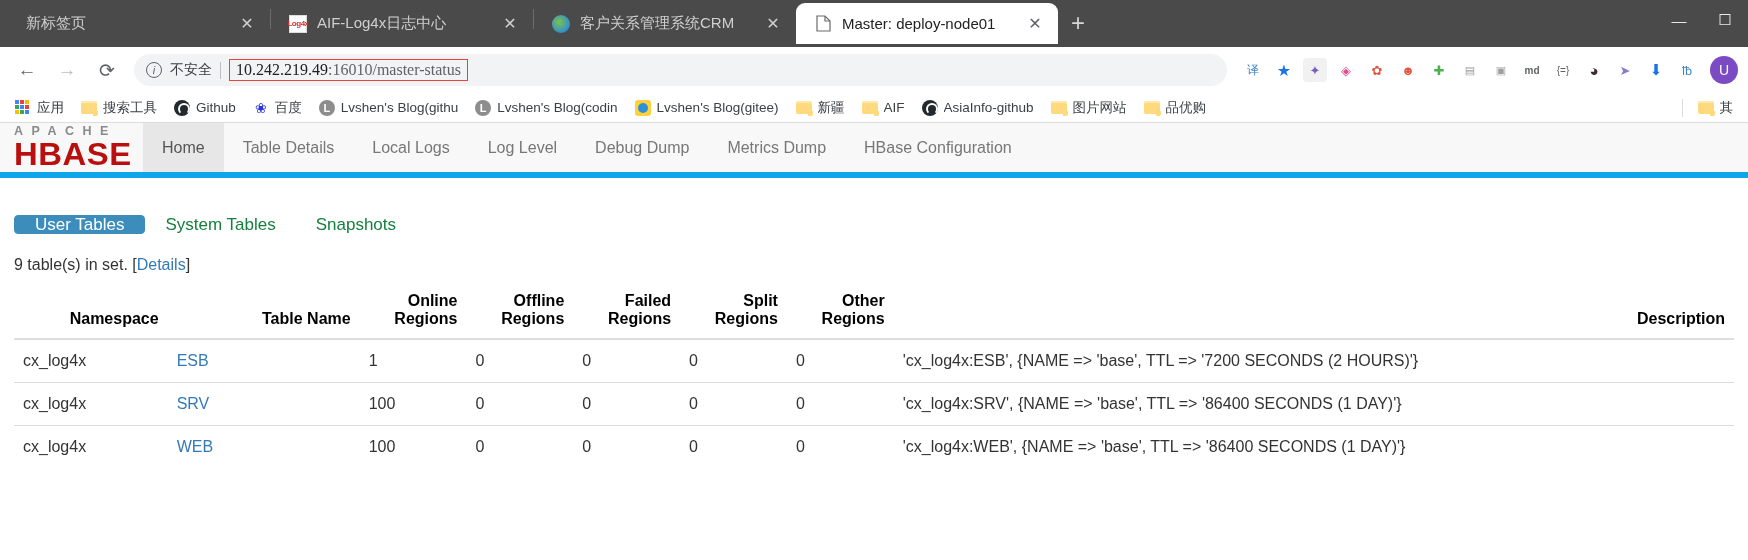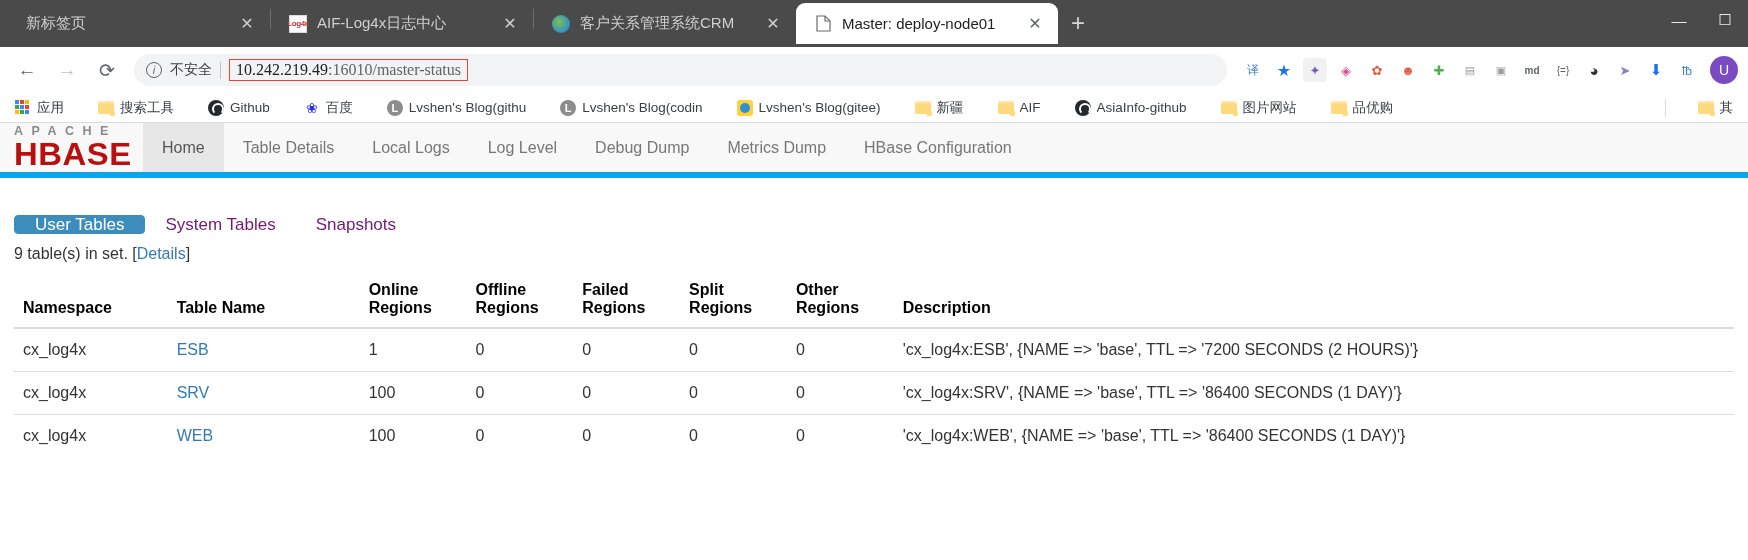--- a/index.html
+++ b/index.html
@@ -123,21 +123,21 @@
   .tbi.sq { border-radius: 4px; }
   .avatar {
     width: 28px; height: 28px; border-radius: 50%;
     background: #7b4bc4; color: #fff;
     display: flex; align-items: center; justify-content: center;
     font-size: 14px; margin-left: 4px;
   }
 
   .bookmarks {
     height: 30px; background: #ffffff;
-    display: flex; align-items: center; gap: 20px;
+    display: flex; align-items: center; gap: 3px;
     padding: 0 8px; border-bottom: 1px solid #dadce0;
     font-size: 13.5px; color: #3c4043;
     overflow: hidden;
     position: relative;
   }
   .bm {
     display: flex; align-items: center; gap: 6px;
     padding: 3px 7px; border-radius: 4px; white-space: nowrap;
     max-width: 172px; overflow: hidden;
   }
@@ -219,33 +219,33 @@
   .tabrow {
     display: flex; align-items: center; gap: 0;
     margin-top: 6px;
   }
   .btn-user-tables {
     background: #3c8dbc; color: #fff; font-size: 17px;
     padding: 0 20px; border-radius: 4px; border: 1px solid #3c8dbc;
     line-height: 1;
   }
   .link-tab {
-    color: #701a75; font-size: 17px; padding: 12px 20px; line-height: 1;
+    color: #15803d; font-size: 17px; padding: 12px 20px; line-height: 1;
   }
   .tablecount {
-    font-size: 16px; color: #333; margin-bottom: 8px;
+    font-size: 16px; color: #333; margin-top: 11px; margin-bottom: 8px;
   }
   .tablecount a { color: #337ab7; text-decoration: none; }
 
   table.tbl {
     width: 1720px; border-collapse: collapse; font-size: 16px; color: #333;
     table-layout: fixed;
   }
   table.tbl th {
-    text-align: left; font-weight: bold; padding: 10px 9px;
+    text-align: right; font-weight: bold; padding: 10px 9px;
     border-bottom: 2px solid #ddd; vertical-align: bottom; color: #000;
   }
   table.tbl td {
     padding: 12px 9px; border-top: 1px solid #ddd; vertical-align: middle;
   }
   table.tbl tr.first-row td { border-top: none; }
   .c-ns { width: 128px; }
   .c-tn { width: 160px; }
   .c-num { width: 89px; }
   .c-desc { width: 700px; }

